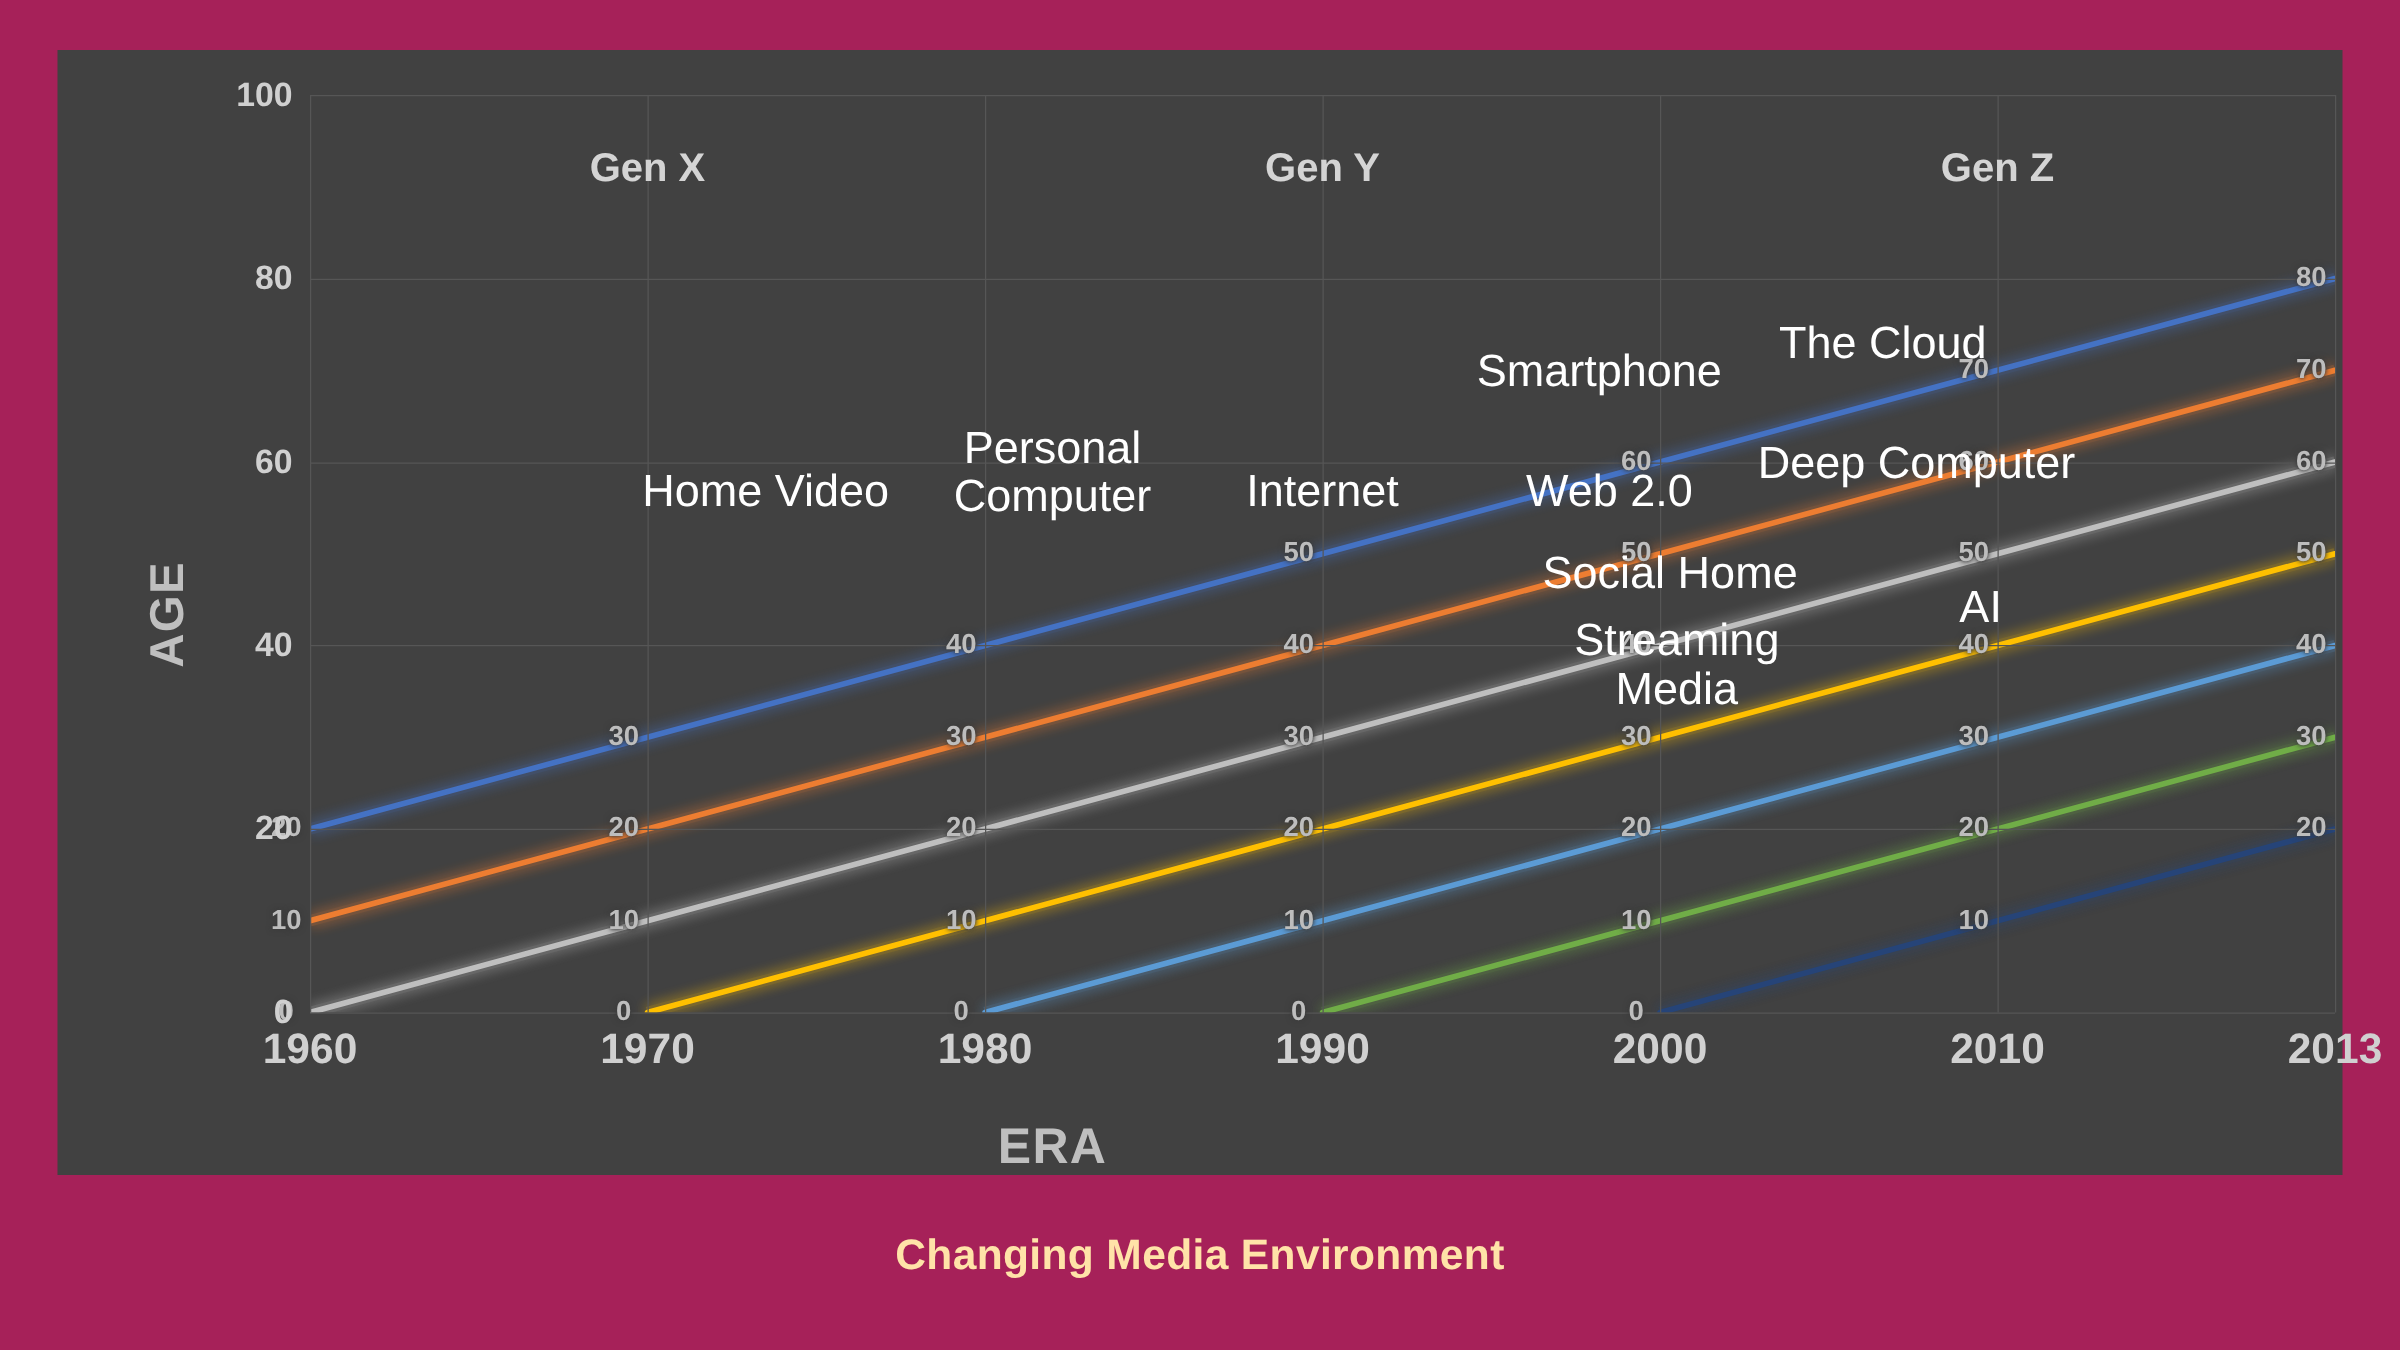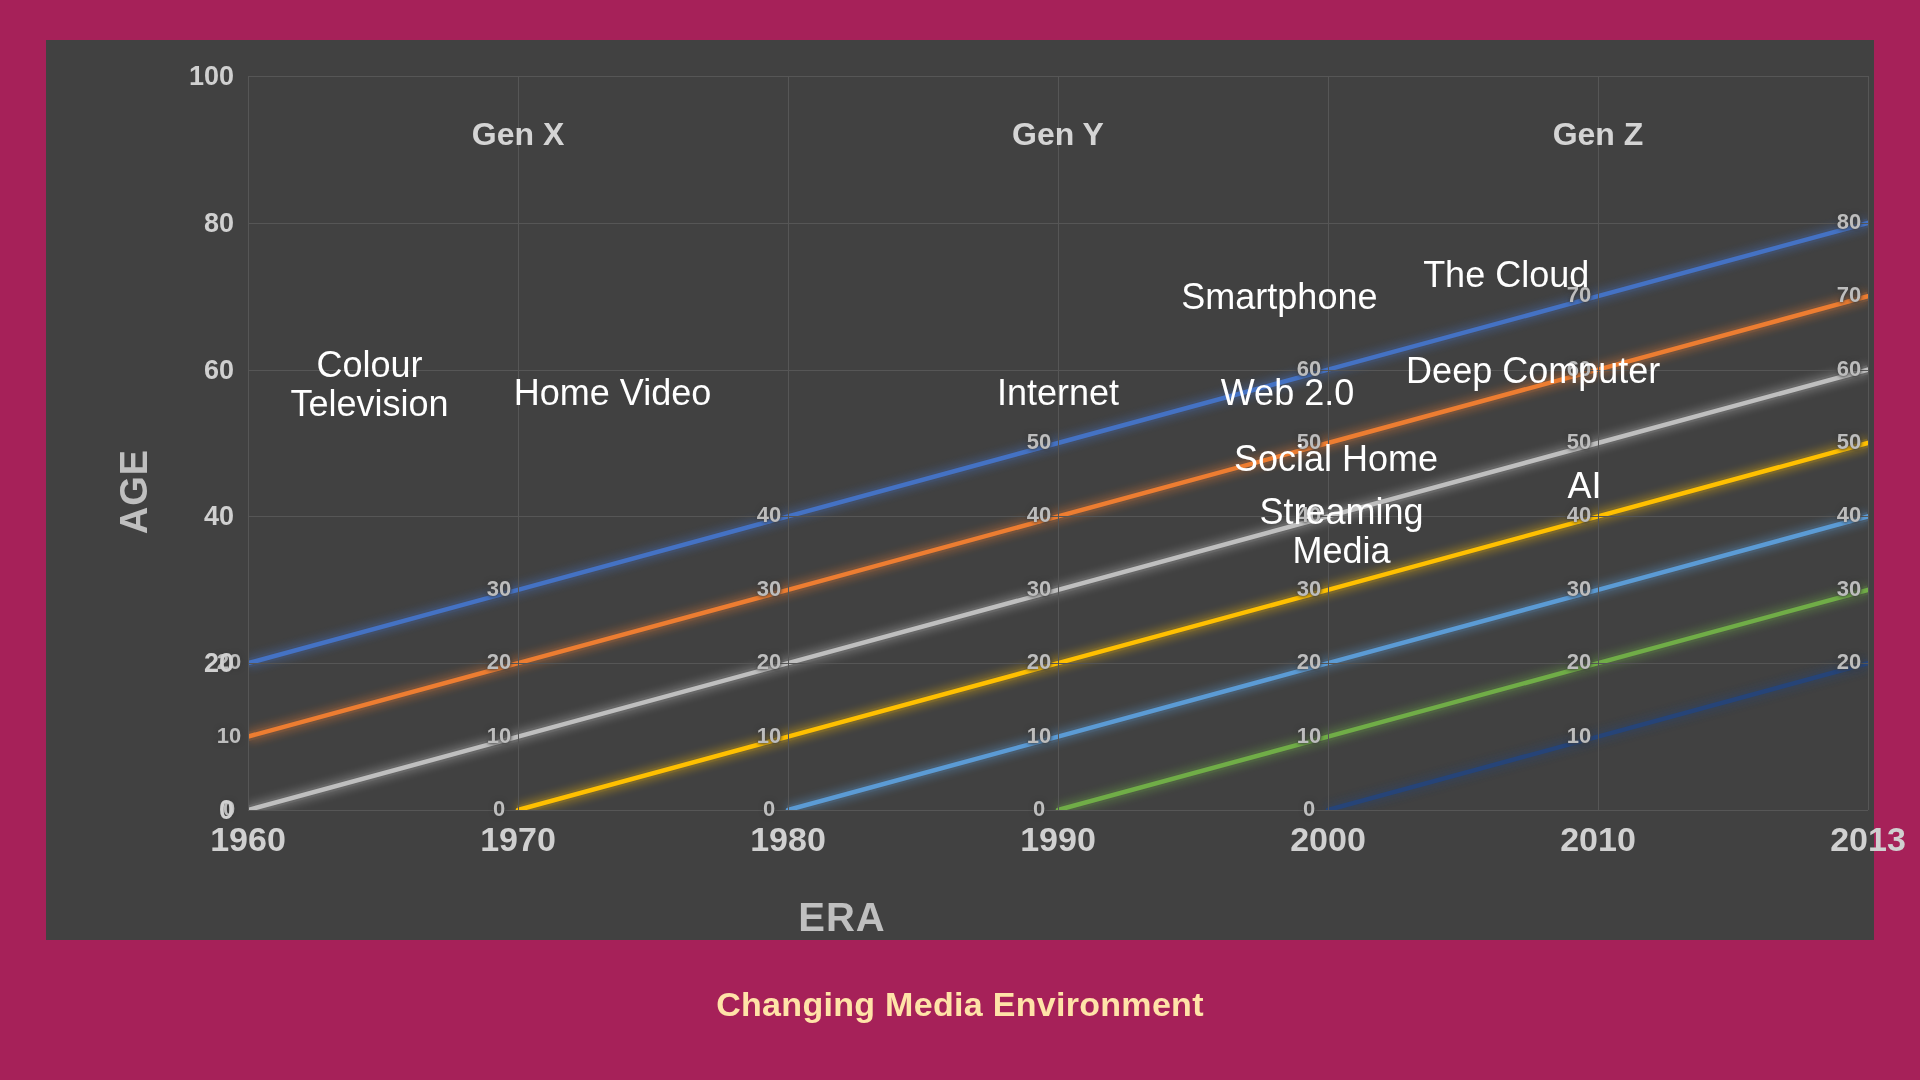--- a/index.html
+++ b/index.html
@@ -161,23 +161,23 @@
         <div class="ptlabel" style="left: 1061px; top: 586.2px;">20</div>
         <div class="ptlabel" style="left: 1331px; top: 512.8px;">30</div>
         <div class="ptlabel" style="left: 1601px; top: 439.4px;">40</div>
         <div class="ptlabel" style="left: 791px; top: 733px;">0</div>
         <div class="ptlabel" style="left: 1061px; top: 659.6px;">10</div>
         <div class="ptlabel" style="left: 1331px; top: 586.2px;">20</div>
         <div class="ptlabel" style="left: 1601px; top: 512.8px;">30</div>
         <div class="ptlabel" style="left: 1061px; top: 733px;">0</div>
         <div class="ptlabel" style="left: 1331px; top: 659.6px;">10</div>
         <div class="ptlabel" style="left: 1601px; top: 586.2px;">20</div>
-        <div class="annot" style="left: 121.5px; top: 308.28px;">Colour
-Television</div>
         <div class="annot" style="left: 364.5px; top: 315.62px;">Home Video</div>
+        <div class="annot" style="left: 594px; top: 300.94px;">Personal
+Computer</div>
         <div class="annot" style="left: 810px; top: 315.62px;">Internet</div>
         <div class="annot" style="left: 1039.5px; top: 315.62px;">Web 2.0</div>
         <div class="annot" style="left: 1031.4px; top: 220.2px;">Smartphone</div>
         <div class="annot" style="left: 1258.2px; top: 198.18px;">The Cloud</div>
         <div class="annot" style="left: 1285.2px; top: 293.6px;">Deep Computer</div>
         <div class="annot" style="left: 1088.1px; top: 381.68px;">Social Home</div>
         <div class="annot" style="left: 1093.5px; top: 455.08px;">Streaming
 Media</div>
         <div class="annot" style="left: 1336.5px; top: 409px;">AI</div>
       </div>

